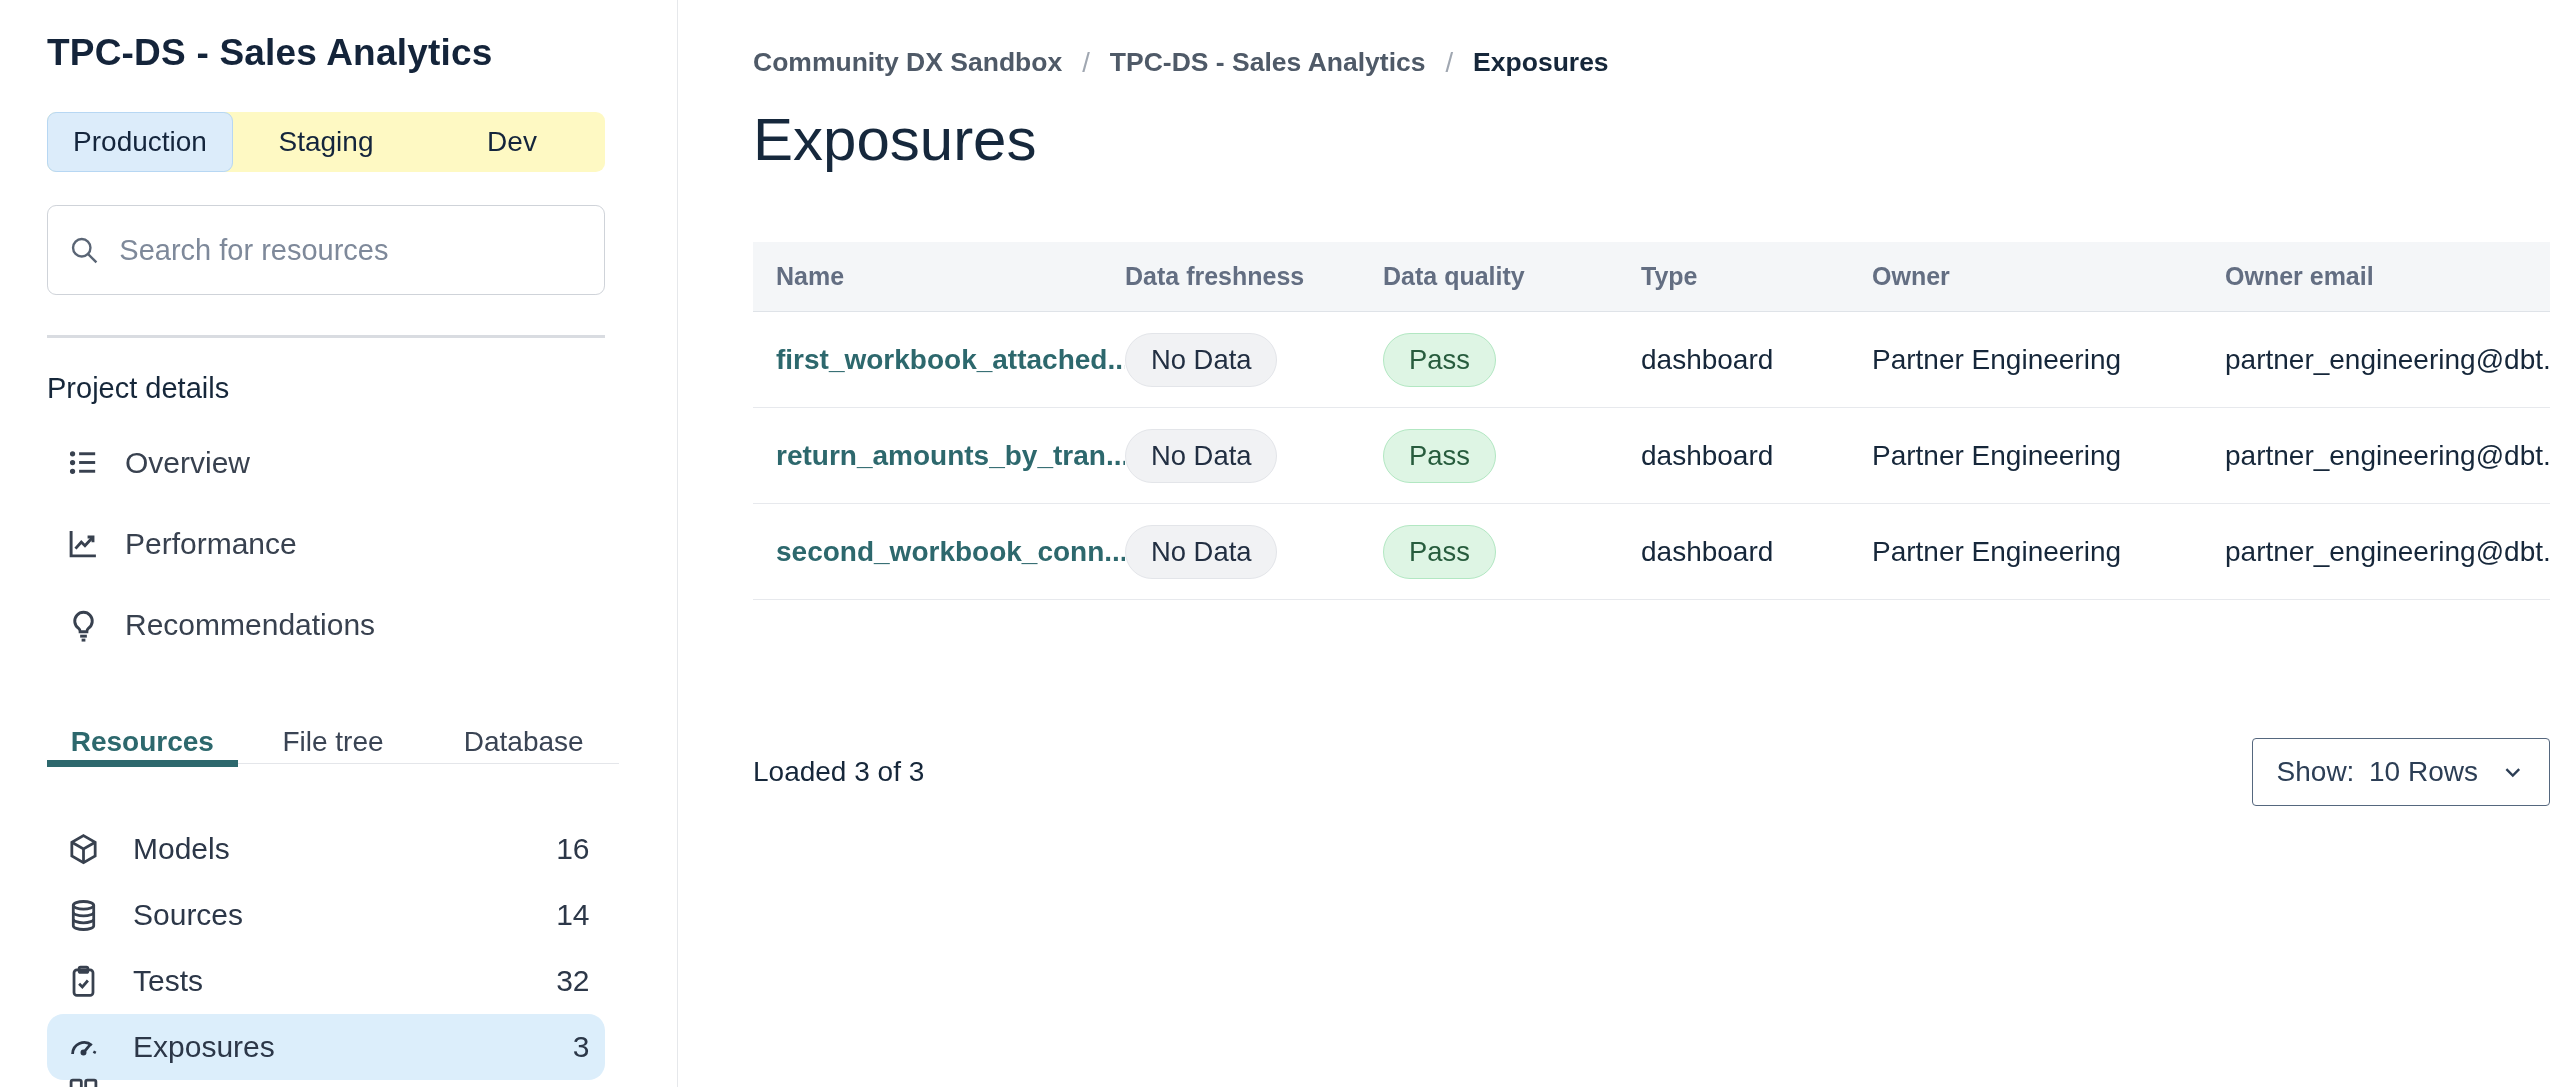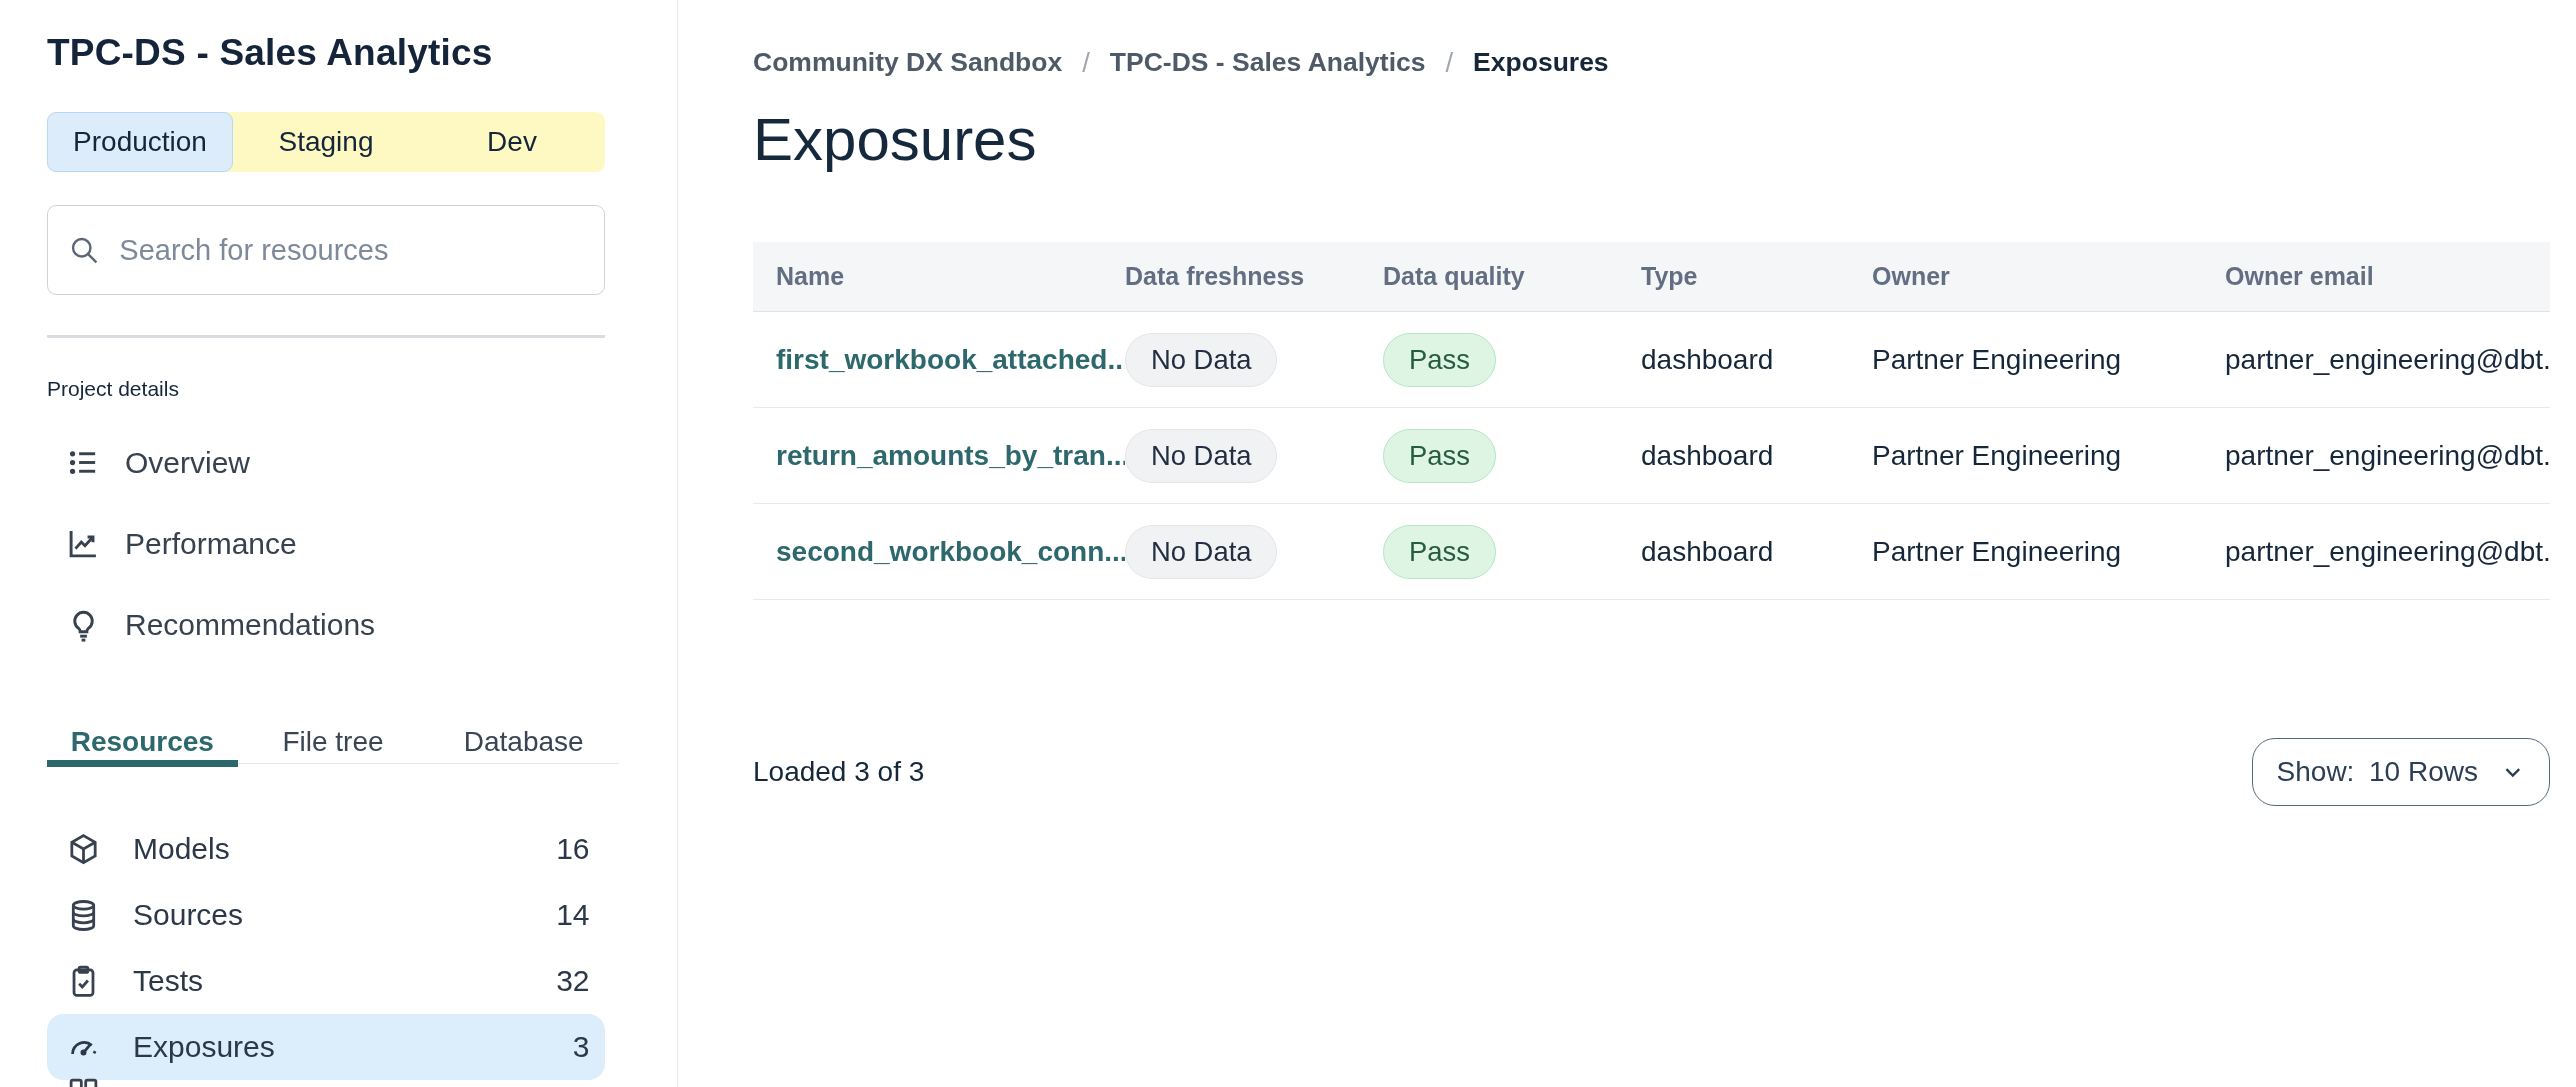--- a/index.html
+++ b/index.html
@@ -41,21 +41,21 @@
     background: #fff;
   }
   .search-box input {
     border: none; outline: none; font-size: 29px; flex: 1;
     font-family: "Liberation Sans", sans-serif; color: #16273a; background: transparent;
   }
   .search-box input::placeholder { color: #7e899a; opacity: 1; }
 
   .sidebar-divider { margin-top: 40px; height: 2.7px; width: 558px; background: #d9dce1; border: none; }
 
-  .section-heading { margin-top: 33px; font-size: 21px; color: #16273a; line-height: 35px; }
+  .section-heading { margin-top: 33px; font-size: 29px; color: #16273a; line-height: 35px; }
 
   .nav-list { margin-top: 16.5px; list-style: none; }
   .nav-item {
     height: 81px; display: flex; align-items: center; gap: 24px;
     font-size: 30px; color: #38414f; padding-left: 19px; cursor: pointer;
     border-radius: 12.8px;
   }
   .nav-item svg { flex: 0 0 auto; }
 
   .resource-tabs {
@@ -117,21 +117,21 @@
     height: 54px; padding: 0 25px; border-radius: 27.4px; font-size: 27.4px;
   }
   .badge.nodata { background: #f1f2f4; border: 1.8px solid #e3e5e9; color: #222f42; }
   .badge.pass { background: #def5e4; border: 1.8px solid #b2e7c2; color: #275c3d; }
 
   .table-footer {
     margin-top: 138px; display: flex; align-items: center; justify-content: space-between; gap: 48px;
   }
   .loaded-status { font-size: 28px; color: #16273a; }
   .rows-dropdown {
-    height: 68px; padding: 0 24px; border: 1.8px solid #55677e; border-radius: 23px;
+    height: 68px; padding: 0 24px; border: 1.8px solid #55677e; border-radius: 4px;
     display: flex; align-items: center; gap: 14.6px; cursor: pointer;
     font-size: 28px; color: #2c3e55; background: #fff;
   }
   .rows-dropdown .chev { margin-left: 7.3px; display: flex; }
 
   .icon { display: inline-flex; }
 </style>
 </head>
 <body>
 

